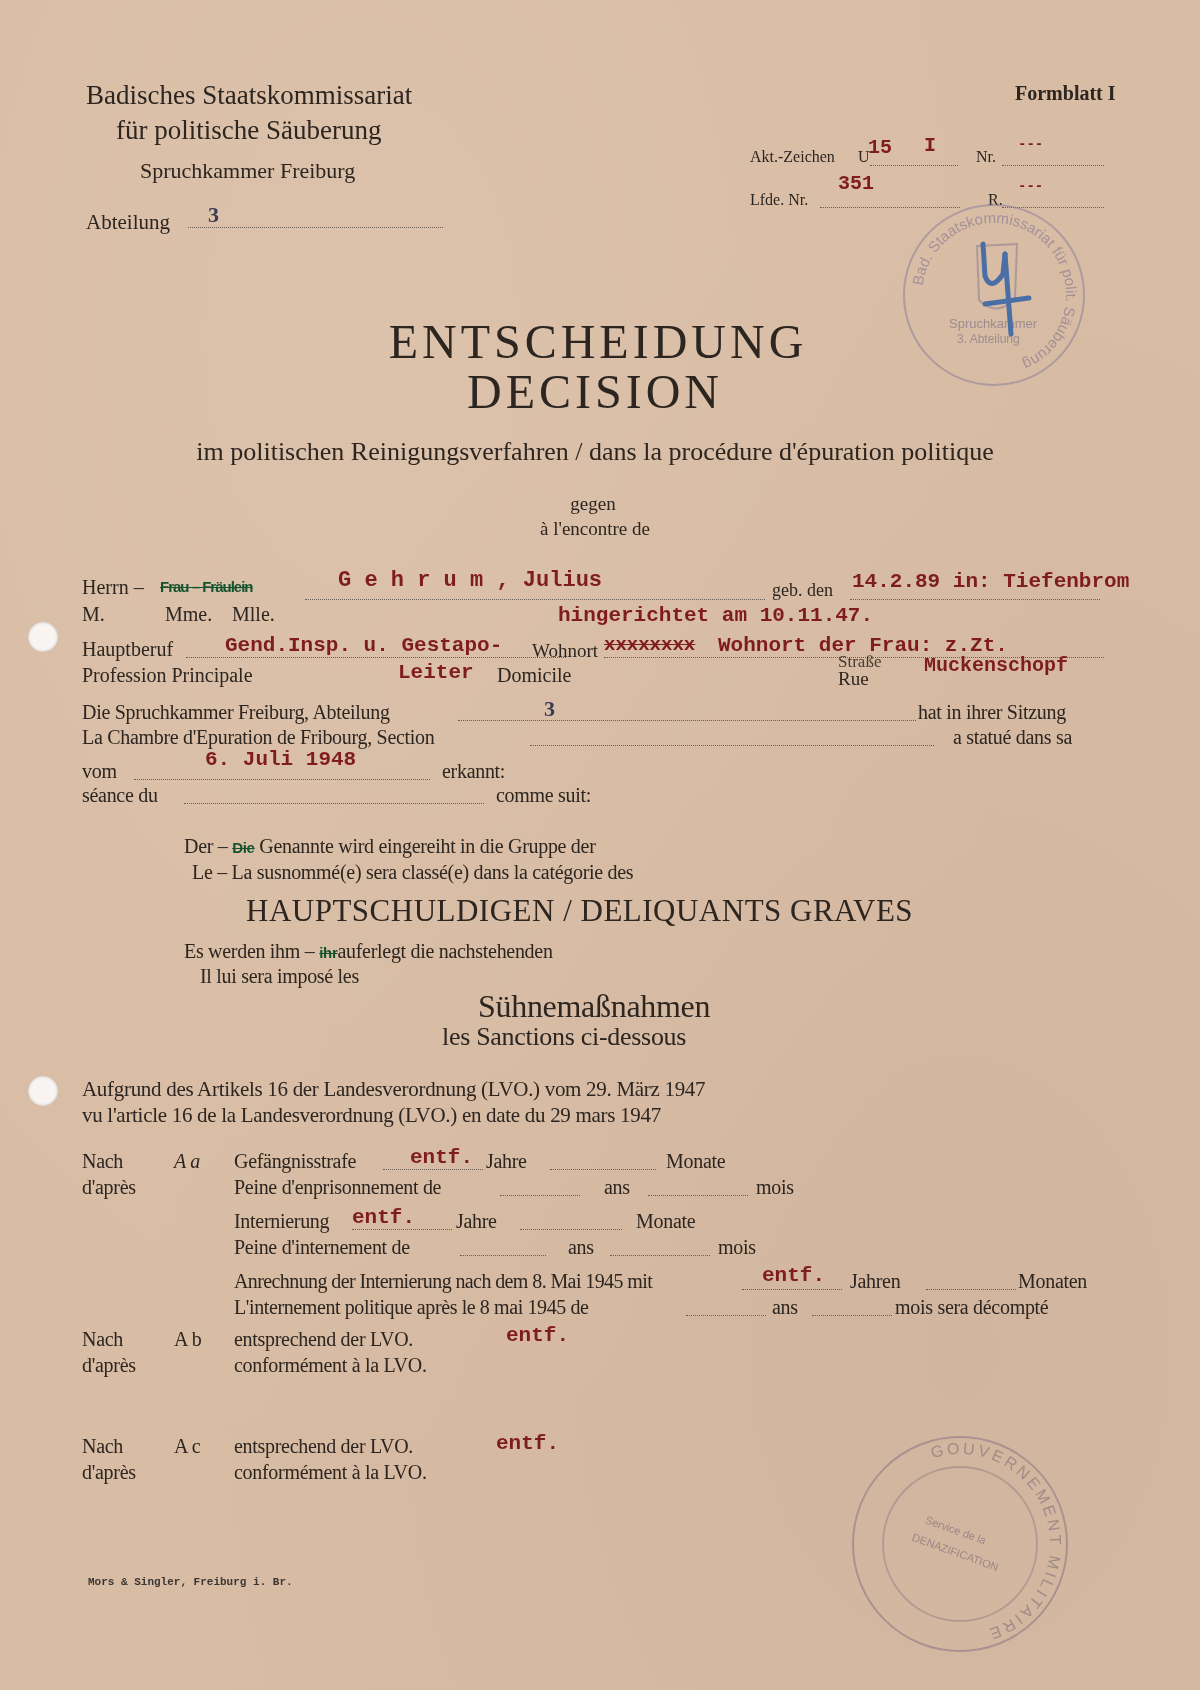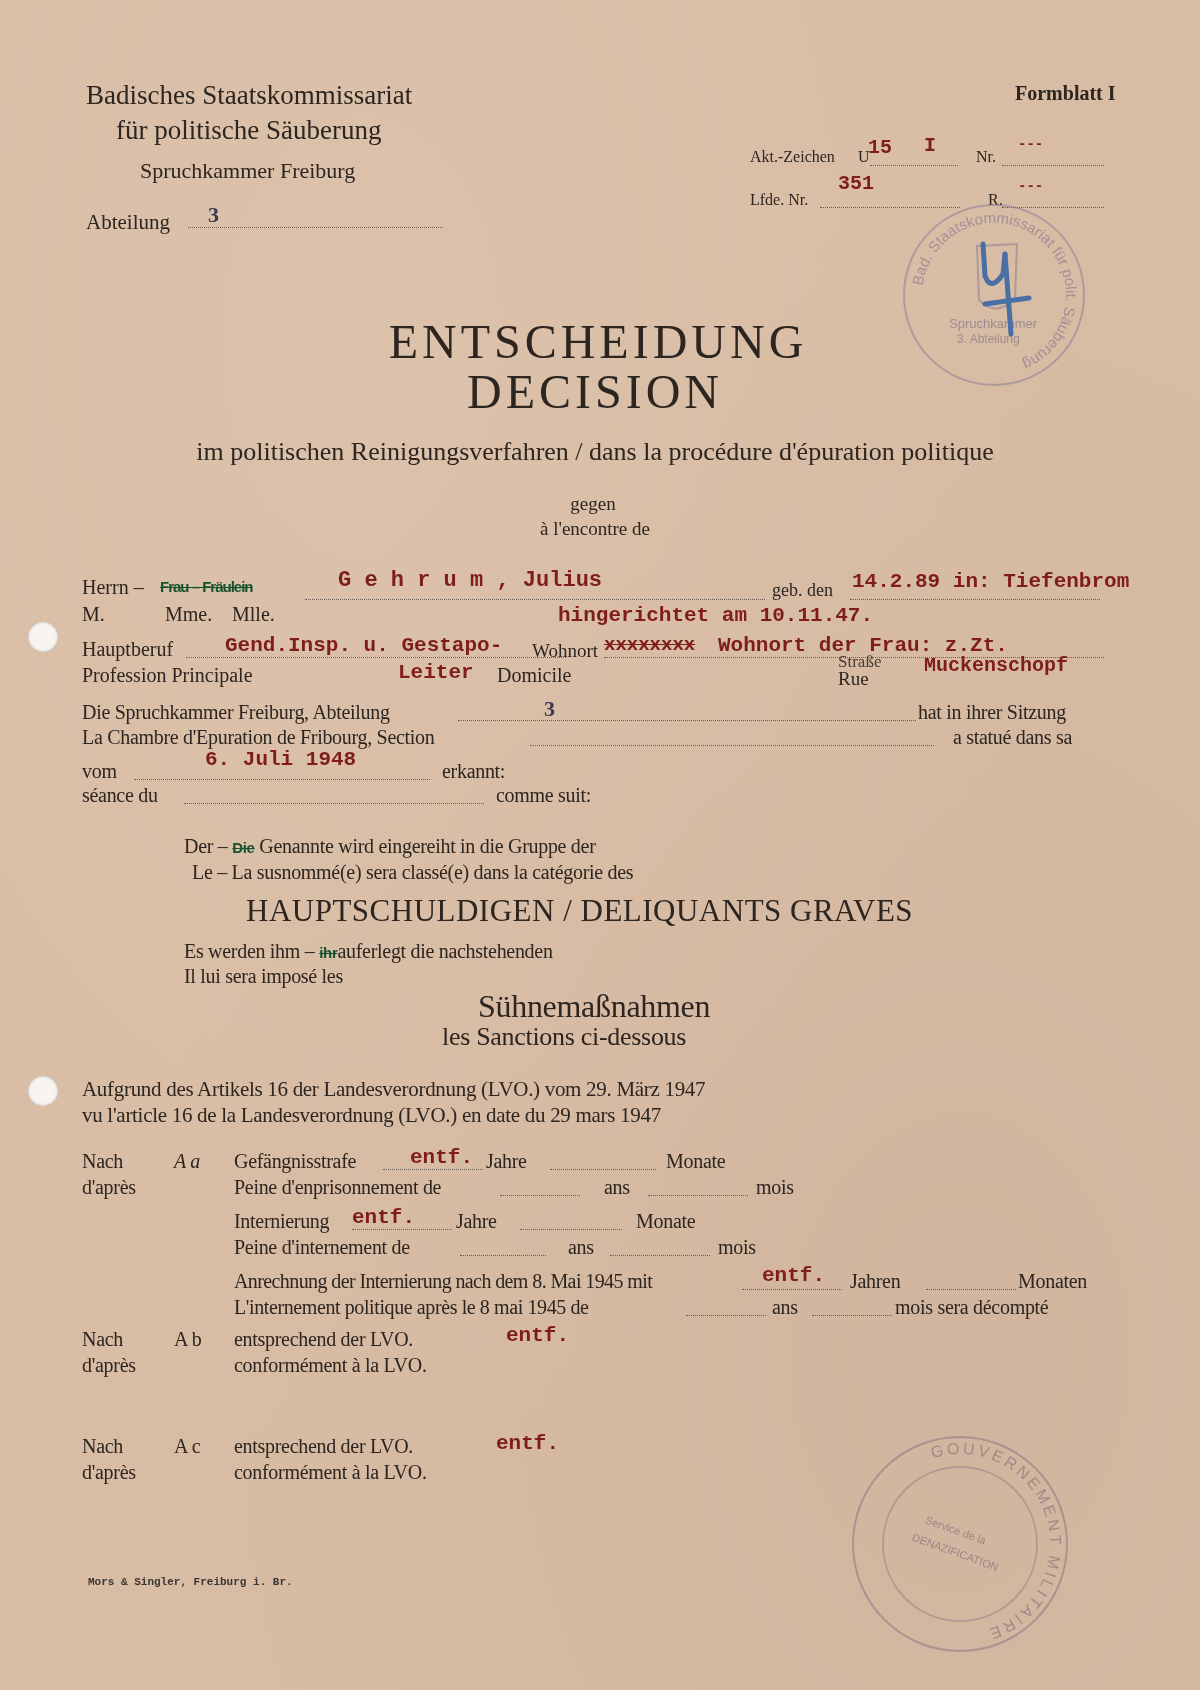--- a/index.html
+++ b/index.html
@@ -136,21 +136,21 @@
   <span>Der –</span>
   <span class="strike" style="font-size:15px; text-decoration:line-through;">Die</span>
   <span>Genannte wird eingereiht in die Gruppe der</span>
 </div>
 <div class="abs cond" style="left:192px; top:861px; font-size:20px;">Le – La susnommé(e) sera classé(e) dans la catégorie des</div>
 <div class="abs cond" style="left:246px; top:893px; font-size:31px; letter-spacing:0.5px;">HAUPTSCHULDIGEN / DELIQUANTS GRAVES</div>
 <div class="abs cond" style="left:184px; top:940px; font-size:20px;">
   <span>Es werden ihm –</span>
   <span class="strike" style="font-size:15px; text-decoration:line-through;">ihr</span><span>auferlegt die nachstehenden</span>
 </div>
-<div class="abs cond" style="left:184px; top:965px; font-size:20px;">Il lui sera imposé les</div>
+<div class="abs cond" style="left:200px; top:965px; font-size:20px;">Il lui sera imposé les</div>
 <div class="abs cond" style="left:478px; top:988px; font-size:32px;">Sühnemaßnahmen</div>
 <div class="abs cond" style="left:442px; top:1022px; font-size:26px;">les Sanctions ci-dessous</div>
 
 <div class="abs cond" style="left:82px; top:1077px; font-size:21px;text-align:right;">Aufgrund des Artikels 16 der Landesverordnung (LVO.) vom 29. März 1947</div>
 <div class="abs cond" style="left:82px; top:1103px; font-size:21px;">vu l'article 16 de la Landesverordnung (LVO.) en date du 29 mars 1947</div>
 
 <div class="abs cond" style="left:82px; top:1150px; font-size:20px;">Nach</div>
 <div class="abs cond" style="left:174px; top:1150px; font-size:20px;font-style:italic;">A a</div>
 <div class="abs cond" style="left:82px; top:1176px; font-size:20px;">d'après</div>
 

